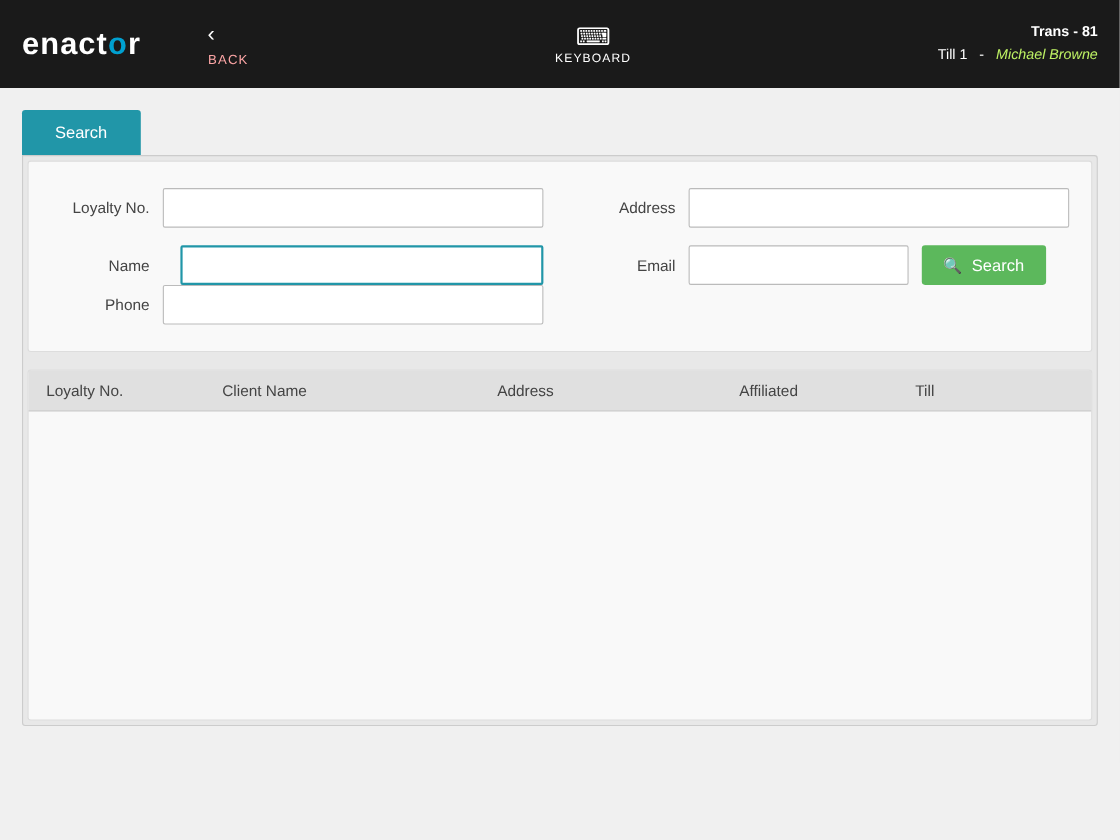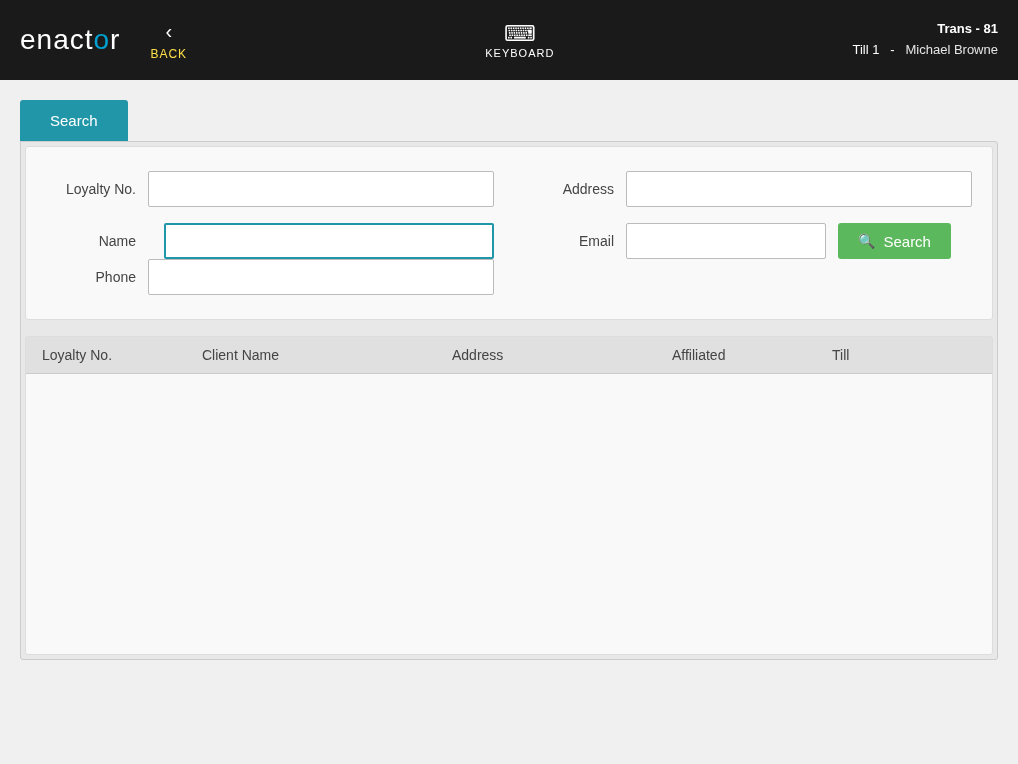--- a/index.html
+++ b/index.html
@@ -18,43 +18,44 @@
       display: flex;
       align-items: center;
       gap: 30px;
     }
     .logo {
       display: flex;
       align-items: center;
     }
     .logo-text {
       font-size: 28px;
-      font-weight: normal;
+      font-weight: bold;
       color: white;
       letter-spacing: 1px;
     }
     .logo-o {
       color: #00a0d0;
     }
     .back-btn {
       display: flex;
       flex-direction: column;
       align-items: center;
       color: white;
       cursor: pointer;
       gap: 4px;
     }
     .back-chevron {
       font-size: 20px;
       color: white;
     }
     .back-label {
       font-size: 12px;
-      color: #fde047;
+      color: #fca5a5;
       letter-spacing: 1px;
+      margin-left: 31px;
     }
     .header-center {
       display: flex;
       flex-direction: column;
       align-items: center;
       gap: 2px;
     }
     .keyboard-icon-wrap {
       display: flex;
       flex-direction: column;
@@ -74,21 +75,22 @@
       text-align: right;
       color: white;
       font-size: 13px;
       line-height: 1.6;
     }
     .header-right .trans {
       color: white;
       font-weight: bold;
     }
     .header-right .user {
-      color: #e5e5e5;
+      color: #bef264;
+      font-style: italic;
     }
 
     
     .main {
       padding: 20px 20px;
       background: #f0f0f0;
     }
     .page-title {
       font-size: 22px;
       color: #333;

